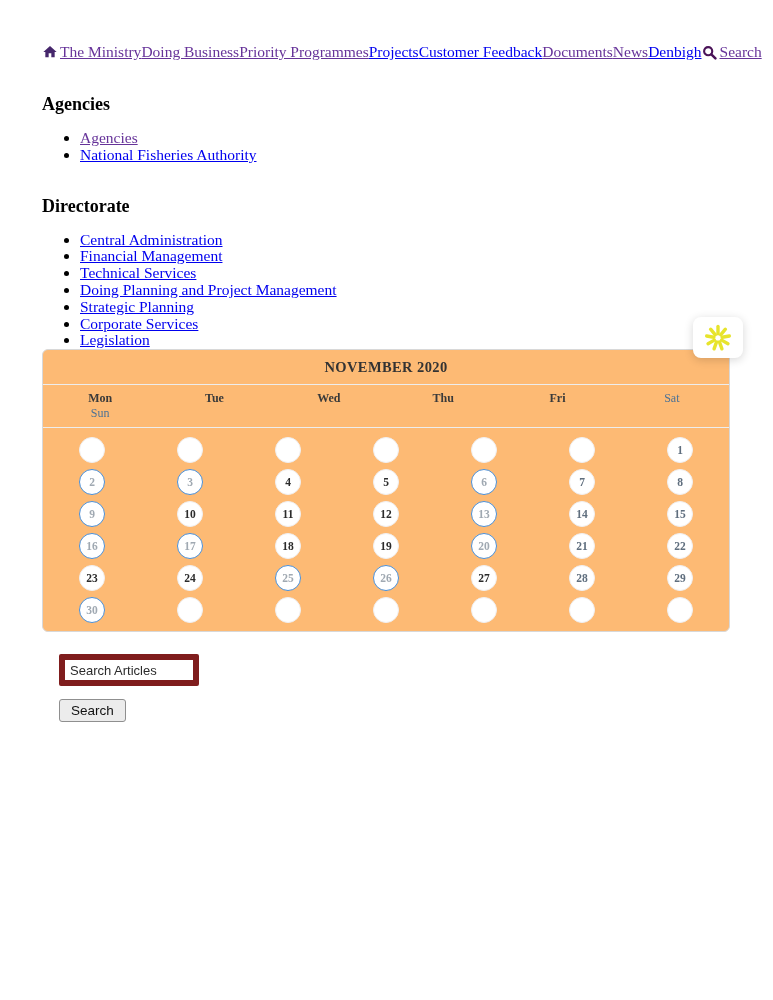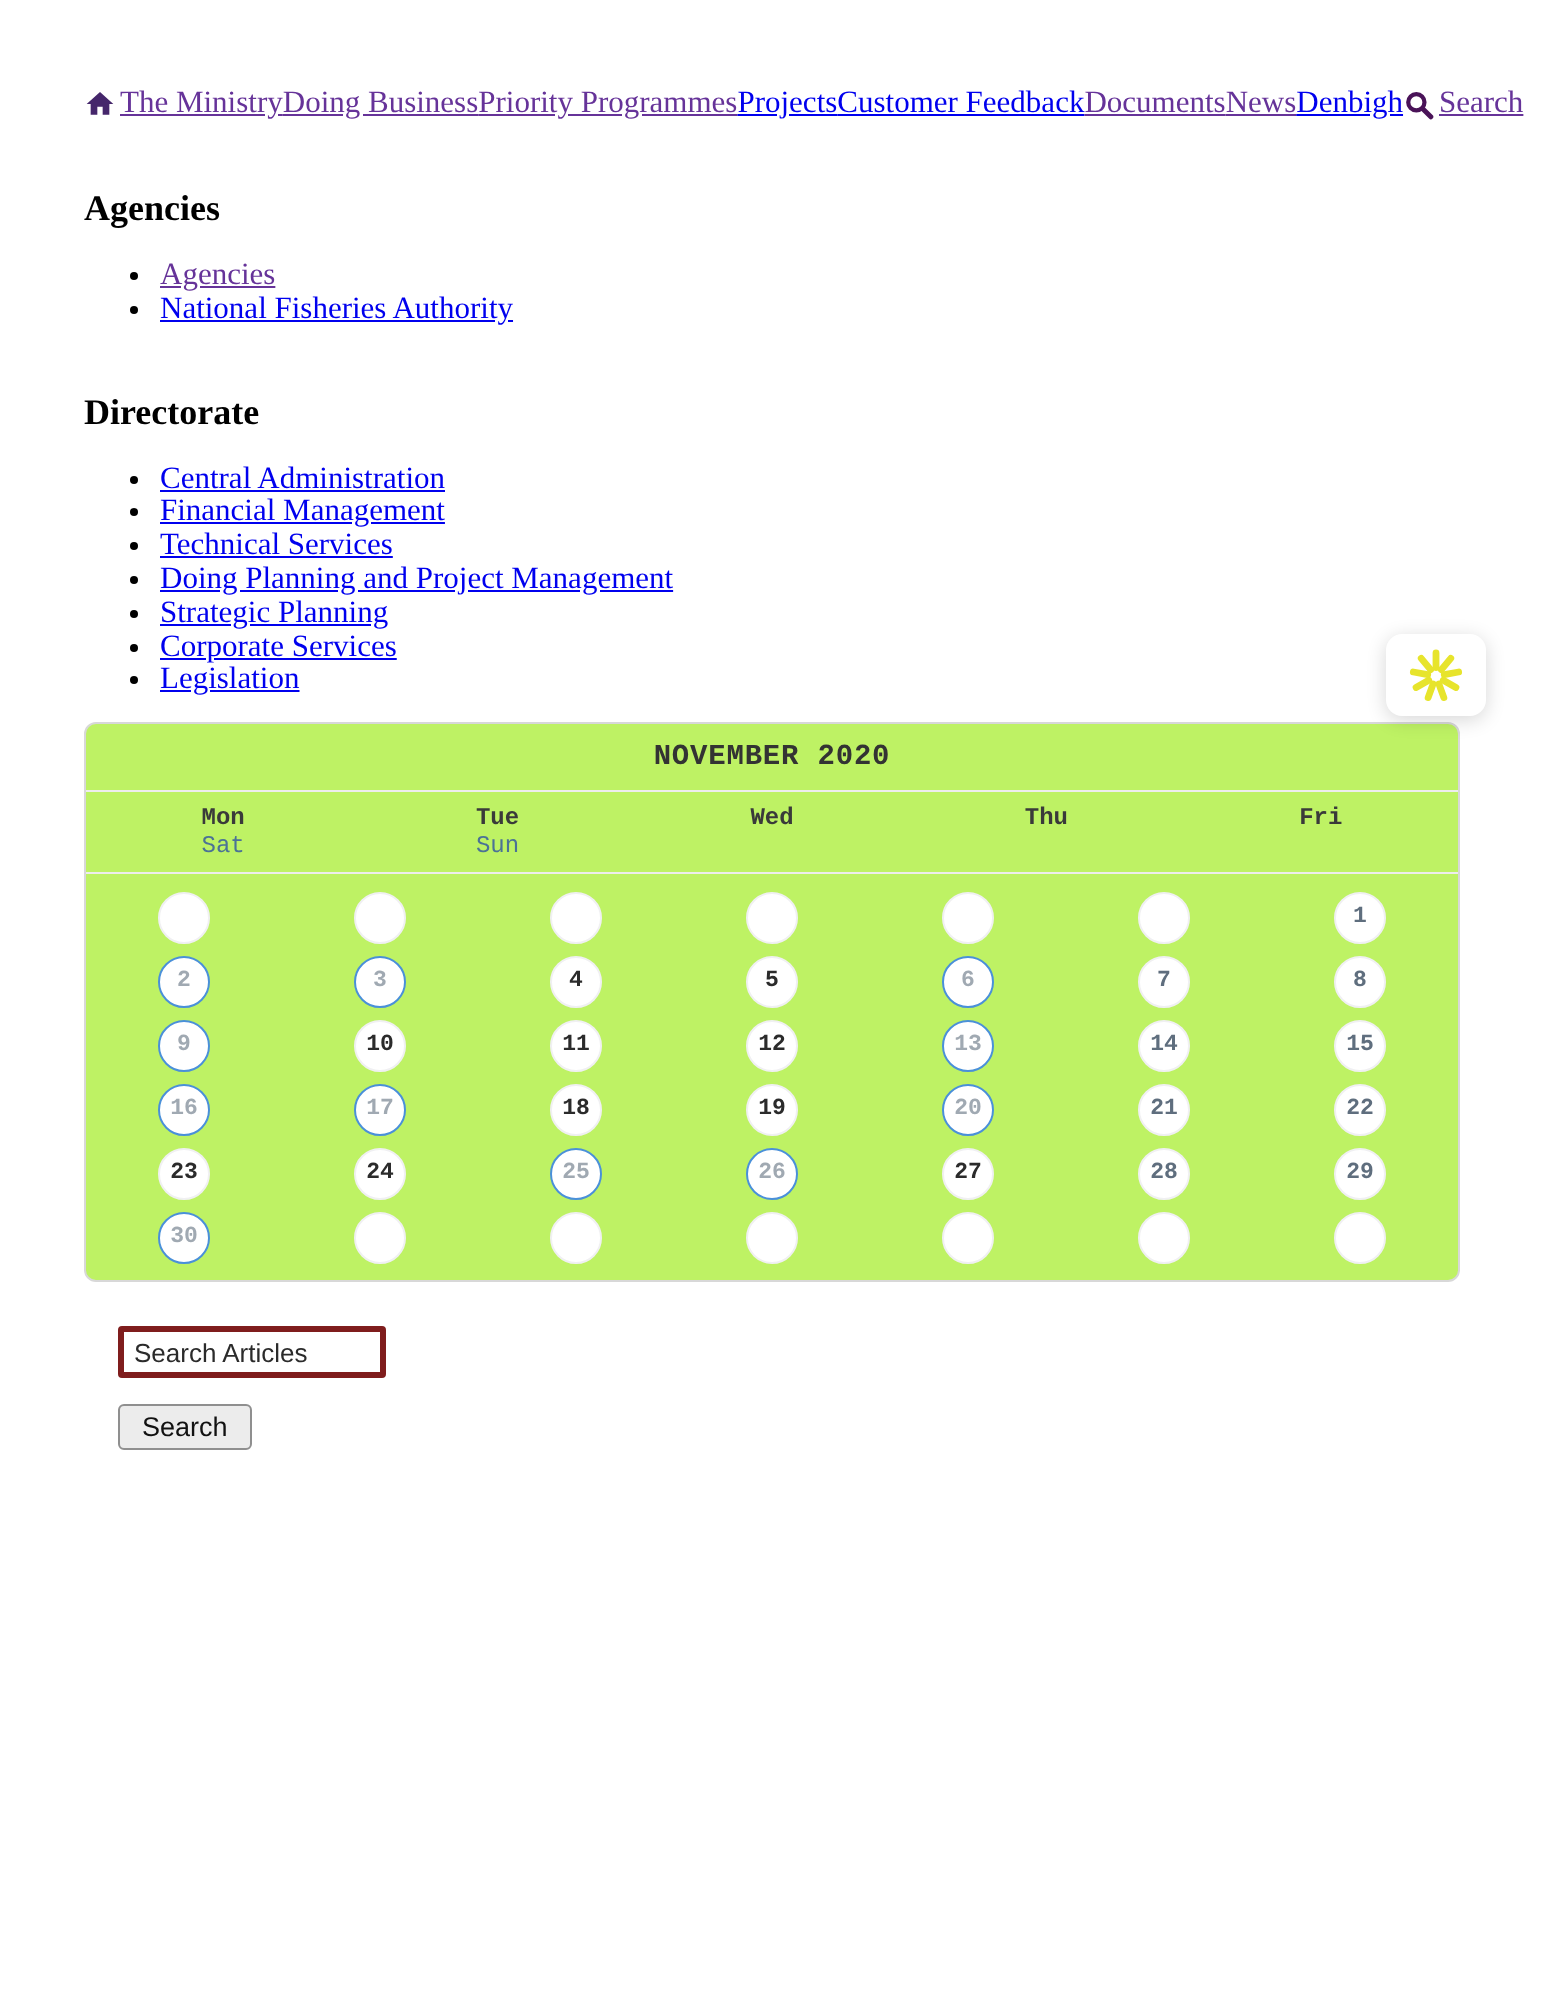--- a/index.html
+++ b/index.html
@@ -23,31 +23,31 @@
   
   .section-title { font-size:18px; line-height:20px; font-weight:bold; margin:20px 0 0 0; }
   .section-title + .section-list { margin-top:16px; }
   .section-title.spaced { margin-top:32px; }
   .section-list { margin:16px 0 0 0; padding:0 0 0 38px; }
   .section-list li { font-size:15.5px; line-height:16.8px; }
   .section-list a { text-decoration:underline; }
 
   
   .calendar {
-    width:688px; margin-top:12px; background:#bef264;
+    width:688px; background:#fdba74;
     border:1px solid #d8d8d8; border-radius:6px;
-    font-family:Liberation Mono, monospace;
+    font-family:Liberation Serif, serif;
     box-sizing:border-box;
   }
   .cal-title {
     text-align:center; padding:9px 0 8px; font-size:14.5px; font-weight:600;
     color:#333; letter-spacing:0.4px; border-bottom:1px solid #ededed;
   }
   .cal-days {
-    display:grid; grid-template-columns:repeat(5,1fr);
+    display:grid; grid-template-columns:repeat(6,1fr);
     padding:6px 0; border-bottom:1px solid #ededed;
   }
   .cal-day { text-align:center; font-size:12px; font-weight:700; color:#3a3a3a; }
   .cal-day.weekend { color:#4b7296; font-weight:400; }
   .cal-grid { display:grid; grid-template-columns:repeat(7,1fr); row-gap:5px; padding:8px 0; }
   .cal-cell { display:flex; justify-content:center; align-items:center; height:27px; }
   .day-circle {
     width:26px; height:26px; border-radius:50%; box-sizing:border-box;
     border:1px solid #f0f0f2; background:#fff;
     display:flex; align-items:center; justify-content:center;
@@ -59,21 +59,21 @@
   
   .breadcrumb { margin-top:6px; font-size:15.5px; line-height:19px; }
   .breadcrumb a { color:#663399; text-decoration:underline; }
   .breadcrumb .sep { margin:0 5px; color:#000; }
 
   
   .article-search { margin:22px 0 0 17px; font-family:"Liberation Sans", sans-serif; }
   .article-search input {
     width:118px; height:18px; padding:1px 5px; font-size:13px;
     font-family:"Liberation Sans", sans-serif; color:#2b2b2b;
-    border:3px solid #7f1d1d; border-radius:2px; outline:none;
+    border:6px solid #7f1d1d; border-radius:2px; outline:none;
   }
   .article-search button {
     display:block; margin-top:13px; padding:3px 11px;
     font-size:13.5px; font-family:"Liberation Sans", sans-serif; color:#111;
     background:#ececec; border:1px solid #8f8f8f; border-radius:3px; cursor:pointer;
   }
 
   
   .a11y-widget {
     position:absolute; left:693px; top:317px; width:50px; height:41px;

